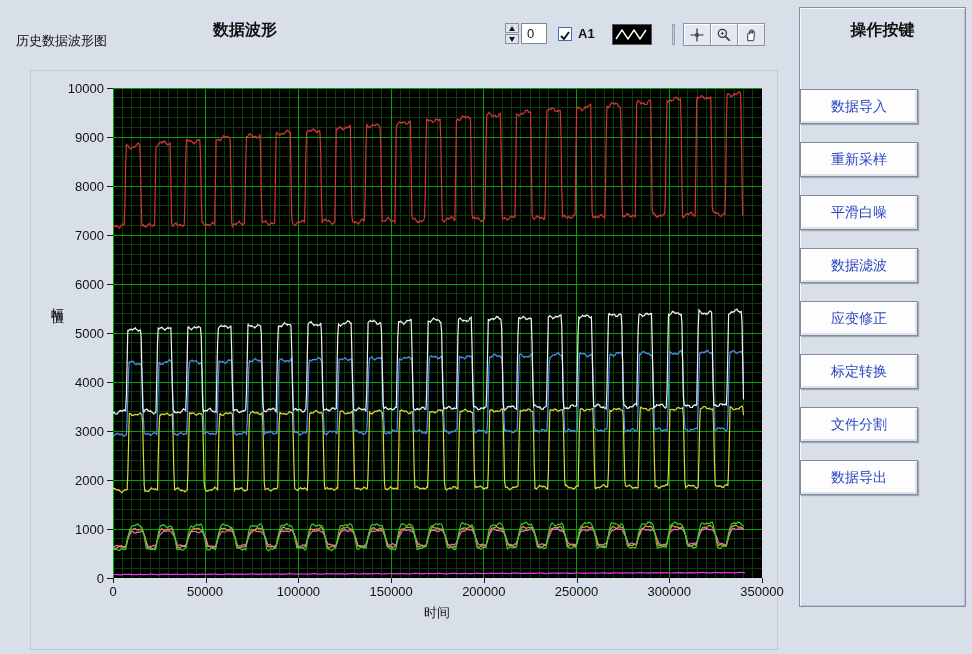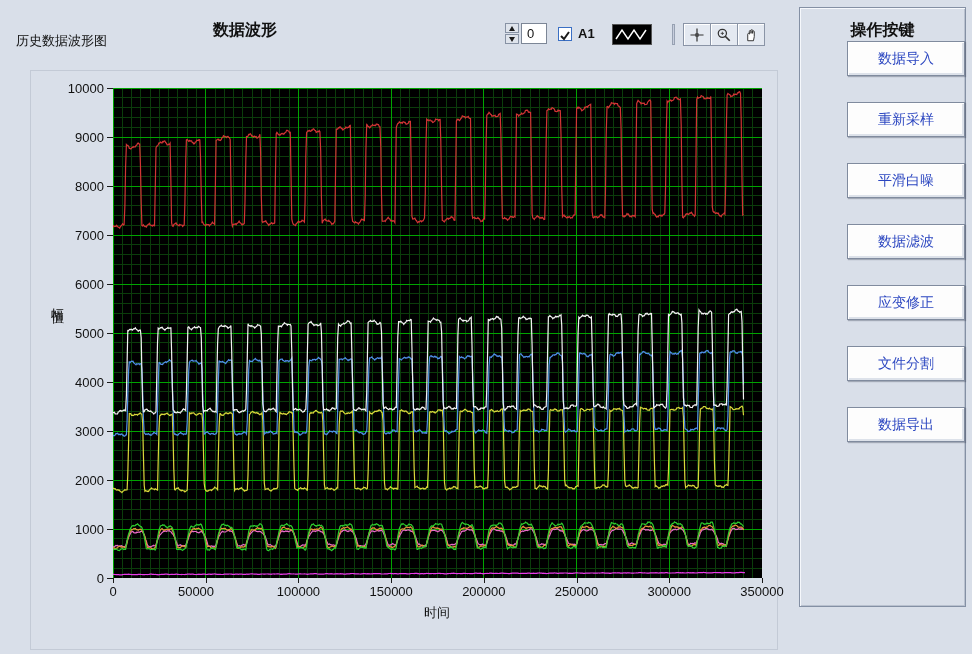--- a/index.html
+++ b/index.html
@@ -49,21 +49,21 @@
   .x-tick-mark{position:absolute;top:578px;width:1px;height:5px;background:#1a1a1a;}
   .ylabel{position:absolute;left:48px;top:298px;font-size:13px;writing-mode:vertical-lr;
     text-orientation:upright;letter-spacing:3px;}
   .xlabel{position:absolute;left:397px;top:604px;width:80px;text-align:center;font-size:13px;}
 
   
   .right-panel{position:absolute;left:799px;top:7px;width:167px;height:600px;
     border:1px solid #8490a4;box-sizing:border-box;
     box-shadow:inset 1px 1px 0 #f6f8fc, inset -1px -1px 0 #b9c1cf;}
   .panel-title{margin-top:12px;text-align:center;font-size:16px;font-weight:bold;}
-  .op-buttons{display:flex;flex-direction:column;align-items:flex-end;gap:26px;}
+  .op-buttons{margin-top:48px;display:flex;flex-direction:column;align-items:flex-start;gap:18px;}
   .op-btn{width:118px;height:35px;background:#fdfdfd;border:1px solid #808b9e;
     box-shadow:inset 1px 1px 0 #fff, inset -2px -2px 0 #dde2ea, 1px 1px 1px rgba(60,70,90,.35);
     font-size:14px;color:#2b46c0;font-family:inherit;cursor:pointer;}
 </style>
 </head>
 <body>
 
 <div class="corner-label">历史数据波形图</div>
 <div class="chart-title">数据波形</div>
 
@@ -283,21 +283,21 @@
     <div class="y-tick-label" style="top: 228px;">7000</div>
     <div class="y-tick-mark" style="top: 235px;"></div>
     <div class="y-tick-label" style="top: 179px;">8000</div>
     <div class="y-tick-mark" style="top: 186px;"></div>
     <div class="y-tick-label" style="top: 130px;">9000</div>
     <div class="y-tick-mark" style="top: 137px;"></div>
     <div class="y-tick-label" style="top: 81px;">10000</div>
     <div class="y-tick-mark" style="top: 88px;"></div>
     <div class="x-tick-label" style="left: 73px;">0</div>
     <div class="x-tick-mark" style="left: 113px;"></div>
-    <div class="x-tick-label" style="left: 156px;">50000</div>
+    <div class="x-tick-label" style="left: 165px;">50000</div>
     <div class="x-tick-mark" style="left: 205.714px;"></div>
     <div class="x-tick-label" style="left: 258.429px;">100000</div>
     <div class="x-tick-mark" style="left: 298.429px;"></div>
     <div class="x-tick-label" style="left: 351.143px;">150000</div>
     <div class="x-tick-mark" style="left: 391.143px;"></div>
     <div class="x-tick-label" style="left: 443.857px;">200000</div>
     <div class="x-tick-mark" style="left: 483.857px;"></div>
     <div class="x-tick-label" style="left: 536.571px;">250000</div>
     <div class="x-tick-mark" style="left: 576.571px;"></div>
     <div class="x-tick-label" style="left: 629.286px;">300000</div>
@@ -307,16 +307,17 @@
   </div>
 
 <div class="right-panel">
   <div class="panel-title">操作按键</div>
   <div class="op-buttons">
     <button class="op-btn">数据导入</button>
     <button class="op-btn">重新采样</button>
     <button class="op-btn">平滑白噪</button>
     <button class="op-btn">数据滤波</button>
     <button class="op-btn">应变修正</button>
+    <button class="op-btn">标定转换</button>
     <button class="op-btn">文件分割</button>
     <button class="op-btn">数据导出</button>
   </div>
 </div>
 
 </body></html>

